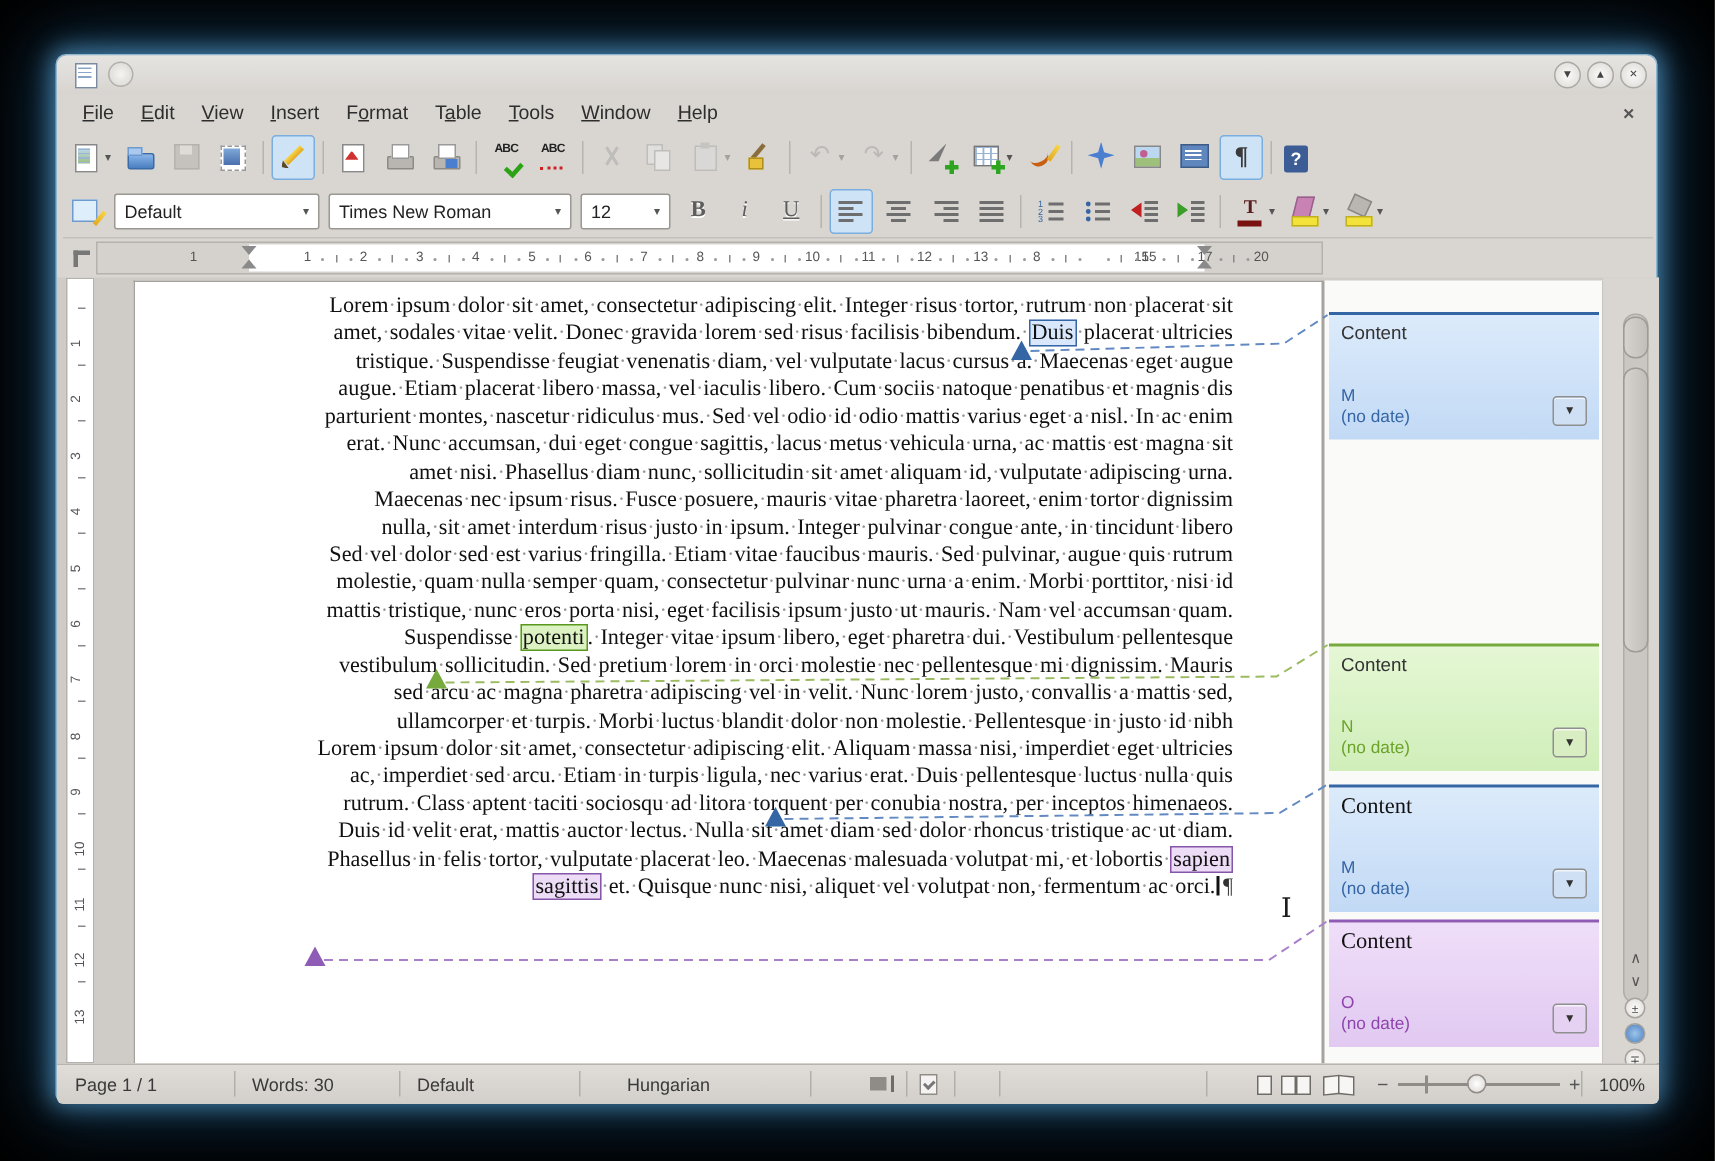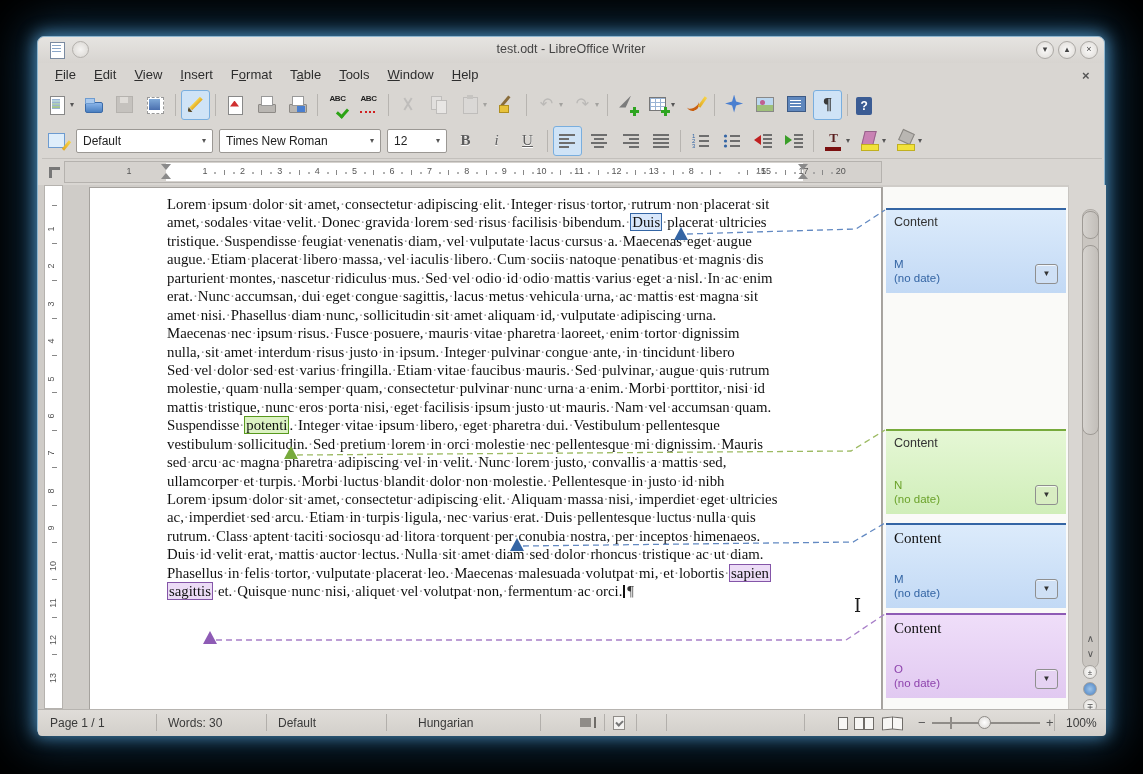--- a/index.html
+++ b/index.html
@@ -127,21 +127,21 @@
   .imark .t2{position:absolute;left:-5px;top:9px;border-left:5px solid transparent;border-right:5px solid transparent;border-bottom:6px solid #8a8a8a;}
   #vruler{position:absolute;left:6px;top:0;width:19px;height:524px;background:#fff;border:1px solid #b5b2ae;box-sizing:border-box;}
   .vnum{position:absolute;left:3px;font-size:9px;color:#555;transform:rotate(-90deg);}
   .vtick{position:absolute;left:7px;width:5px;height:1px;background:#888;}
   
   #main{position:absolute;left:0;top:148px;width:1068px;height:524px;background:#cfccc8;overflow:hidden;}
   #page{position:absolute;left:51px;top:2px;width:793px;height:522px;background:#fff;
         border-left:1px solid #a5a29e;border-right:1px solid #a5a29e;border-top:1px solid #a5a29e;box-sizing:border-box;}
   #textblock{position:absolute;left:77px;top:7px;width:655px;}
   .dline{height:18.45px;line-height:18.45px;white-space:nowrap;font-family:"Liberation Serif",serif;
-         font-size:14.8px;color:#111;}
+         font-size:14.8px;color:#111;text-align:right;}
   .sp{color:#979797;}
   .hl{border:1px solid;padding:0 1px;}
   .pilcrow{color:#333;margin-left:2px;}
   .caret{display:inline-block;width:2px;height:13px;background:#111;vertical-align:-2px;margin-left:1px;}
   
   #cpanel{position:absolute;left:844px;top:2px;width:187px;height:522px;background:#fafaf8;
           border-left:1px solid #a8a5a1;border-right:1px solid #c8c5c1;box-sizing:border-box;}
   .comment{position:absolute;left:3px;width:180px;height:85px;border-top:2px solid;box-sizing:border-box;}
   .chead{position:absolute;left:8px;top:5px;font-size:12.5px;color:#333;}
   .comment.serif .chead{font-family:"Liberation Serif",serif;font-size:15px;color:#111;}
@@ -182,21 +182,20 @@
 </style>
 </head>
 <body>
 
 <div class="stage">
   <div id="win">
 
     <div id="titlebar">
       <span class="tb-ico"></span>
       <span class="tb-circle"></span>
-      <span id="title">test.odt - LibreOffice Writer</span>
       <span class="wbtn" id="btn-min">▾</span>
       <span class="wbtn" id="btn-max">▴</span>
       <span class="wbtn" id="btn-close">×</span>
     </div>
 
     <div id="menubar">
         <span class="mitem"><span class="uch">F</span>ile</span>
         <span class="mitem"><span class="uch">E</span>dit</span>
         <span class="mitem"><span class="uch">V</span>iew</span>
         <span class="mitem"><span class="uch">I</span>nsert</span>

